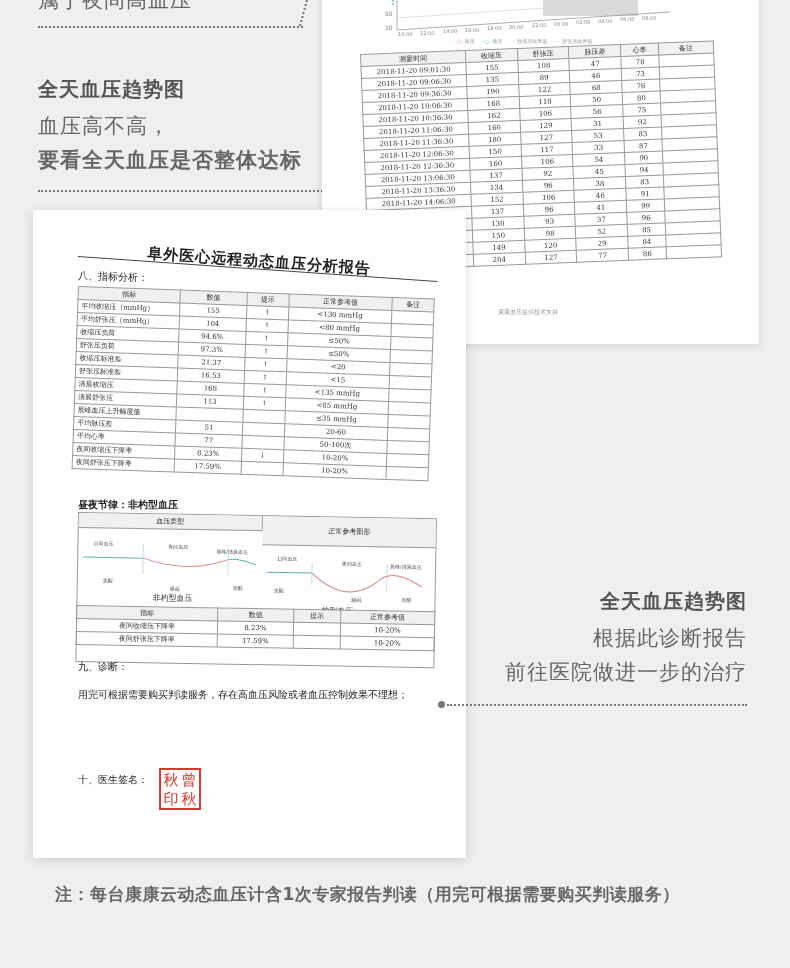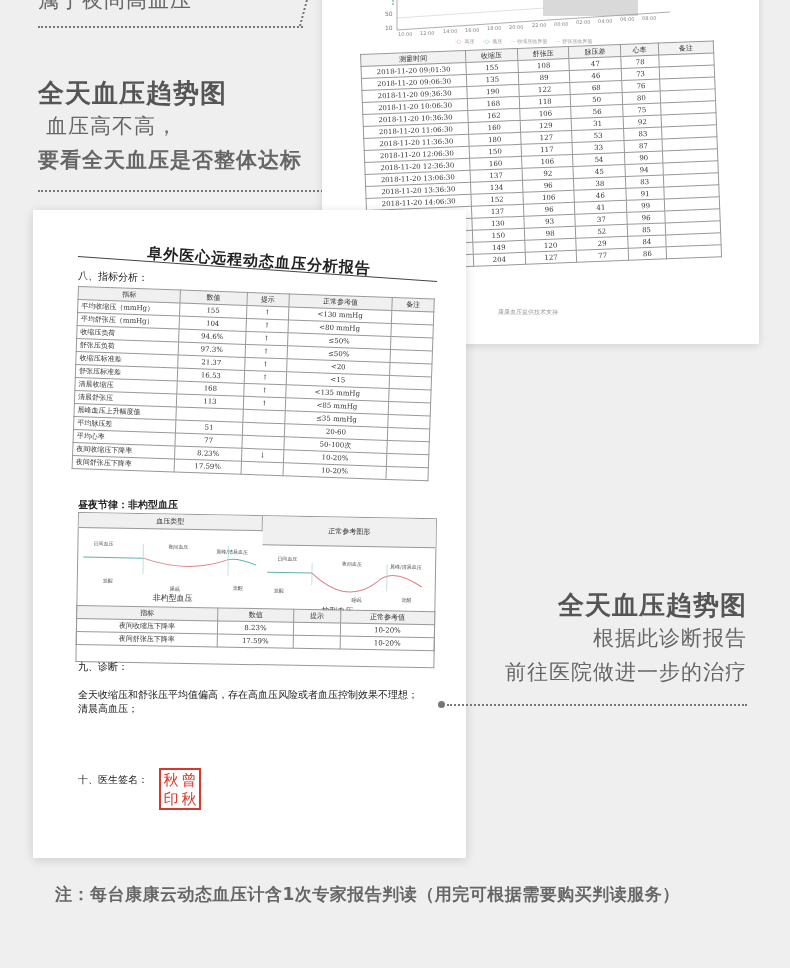--- a/index.html
+++ b/index.html
@@ -2,21 +2,21 @@
 <html><head>
 <meta charset="utf-8">
 <style>
   html,body{margin:0;padding:0;}
   body{width:790px;height:968px;background:#efefef;position:relative;overflow:hidden;font-family:"DejaVu Sans",sans-serif;color:#555;}
   .abs{position:absolute;}
   
   .top-text{left:38px;top:-14px;font-size:21px;color:#666;letter-spacing:1px;}
   .dots{border-bottom:2px dotted #777;height:0;}
   .dot{width:7px;height:7px;border-radius:50%;background:#777;}
-  .h-title{font-size:26px;font-weight:bold;color:#555;letter-spacing:1px;}
+  .h-title{font-size:20px;font-weight:bold;color:#555;letter-spacing:1px;}
   .h-sub{font-size:21px;color:#666;letter-spacing:1px;}
   
   .paper-r{left:322px;top:-10px;width:437px;height:354px;background:#fff;box-shadow:0 2px 8px rgba(0,0,0,.12);}
   .chart{left:385px;top:0;width:290px;height:40px;}
   .legend{left:455px;top:38px;font-size:5px;color:#999;display:flex;gap:8px;}
   .tbl-r{left:360px;top:54px;width:354px;transform:rotate(-2.2deg);transform-origin:left top;border-collapse:collapse;font-family:"DejaVu Serif",serif;font-size:7px;color:#333;}
   .tbl-r td,.tbl-r th{border:1px solid #999;height:11px;padding:0 2px;text-align:center;font-weight:normal;}
   .tbl-r th{background:#f2f2f2;}
   .foot-r{left:498px;top:308px;font-size:6px;color:#999;}
   
@@ -32,21 +32,21 @@
   .note{left:55px;top:883px;font-size:17px;font-weight:bold;color:#666;letter-spacing:.5px;}
 </style>
 </head>
 <body>
 
 <div class="abs top-text">属于夜间高血压</div>
 <div class="abs dots" style="left:38px;top:26px;width:265px;"></div>
 <div class="abs" style="left:303px;top:-4px;height:30px;border-right:2px dotted #777;transform:skewX(-15deg);"></div>
 
 <div class="abs h-title" style="left:38px;top:76px;">全天血压趋势图</div>
-<div class="abs h-sub" style="left:38px;top:112px;margin-left:8px;">血压高不高，</div>
+<div class="abs h-sub" style="left:38px;top:112px;">血压高不高，</div>
 <div class="abs h-sub" style="left:38px;top:146px;font-weight:bold;">要看全天血压是否整体达标</div>
 <div class="abs dots" style="left:38px;top:190px;width:300px;"></div>
 <div class="abs dot" style="left:337px;top:188px;"></div>
 
 <div class="abs paper-r"></div>
 <svg class="abs chart" viewBox="0 0 290 40">
   <rect x="158" y="0" width="95" height="16" fill="#d9d9d9"></rect>
   <line x1="12" y1="30" x2="285" y2="12" stroke="#999" stroke-width="0.8"></line>
   <line x1="12" y1="18" x2="160" y2="8" stroke="#ccc" stroke-width="0.6"></line>
   <line x1="12" y1="0" x2="12" y2="30" stroke="#999" stroke-width="0.8"></line>
@@ -394,22 +394,21 @@
           <td class="c">17.59%</td>
           <td class="c"></td>
           <td class="c">10-20%</td>
         </tr>
       </tbody>
   </table>
 </div>
 
 <div class="abs sec" style="left:78px;top:660px;">九、诊断：</div>
 <div class="abs sec" style="left:78px;top:688px;line-height:14px;">
-  <div>全天收缩压和舒张压平均值偏高，存在高血压风险或者血压控制效果不理想；</div>
-  <div>清晨高血压；</div>
+  <div>用完可根据需要购买判读服务，存在高血压风险或者血压控制效果不理想；</div>
 </div>
 <div class="abs sec" style="left:78px;top:773px;">十、医生签名：</div>
 <div class="abs sig-stamp">
   <span>秋</span>
   <span>曾</span>
   <span>印</span>
   <span>秋</span>
 </div>
 
 <div class="abs h-title" style="right:43px;top:588px;">全天血压趋势图</div>

